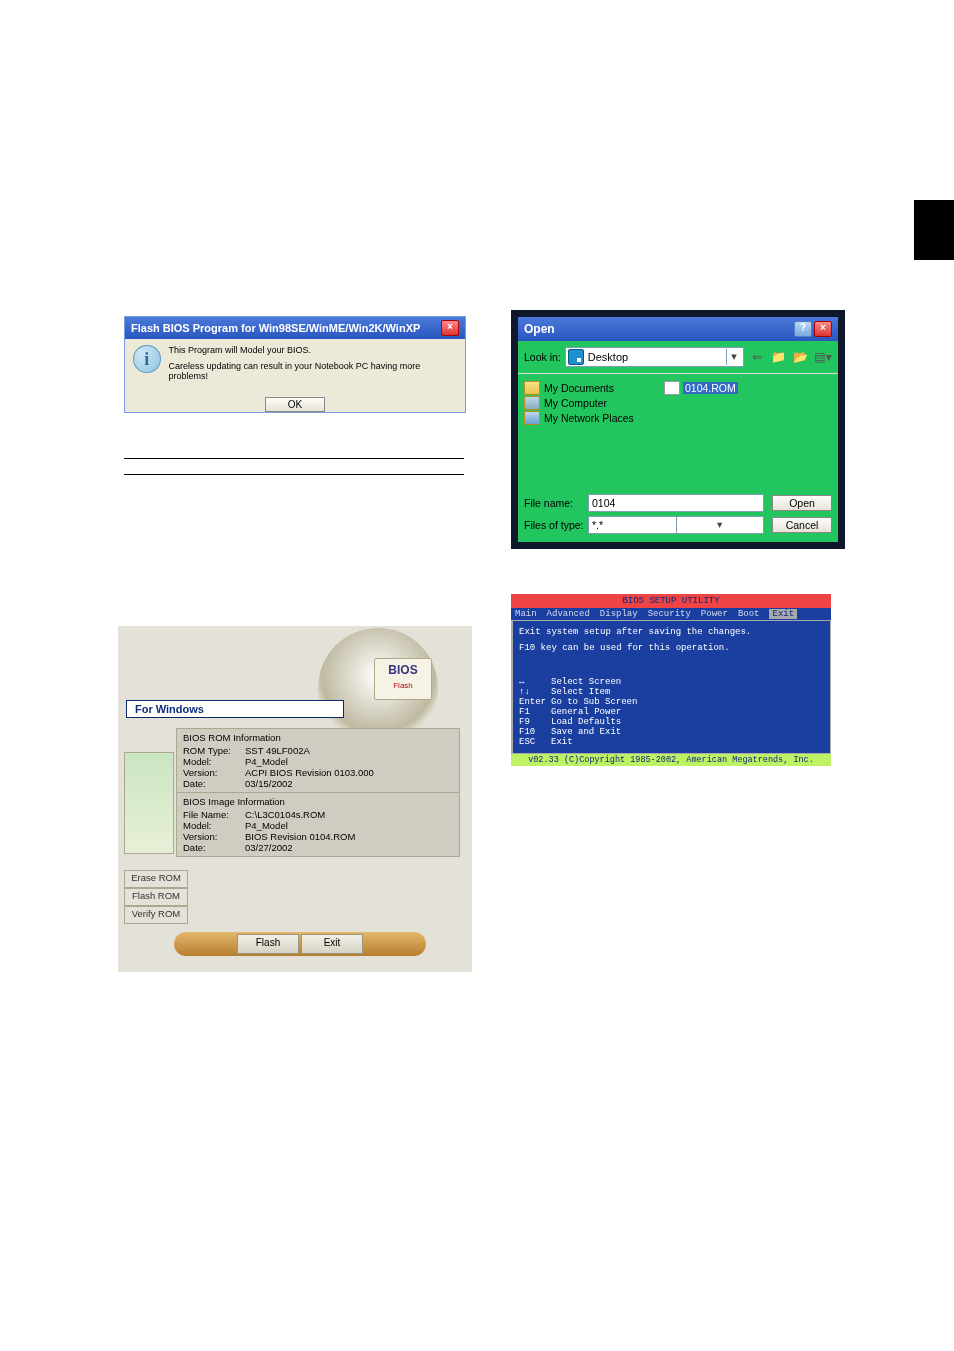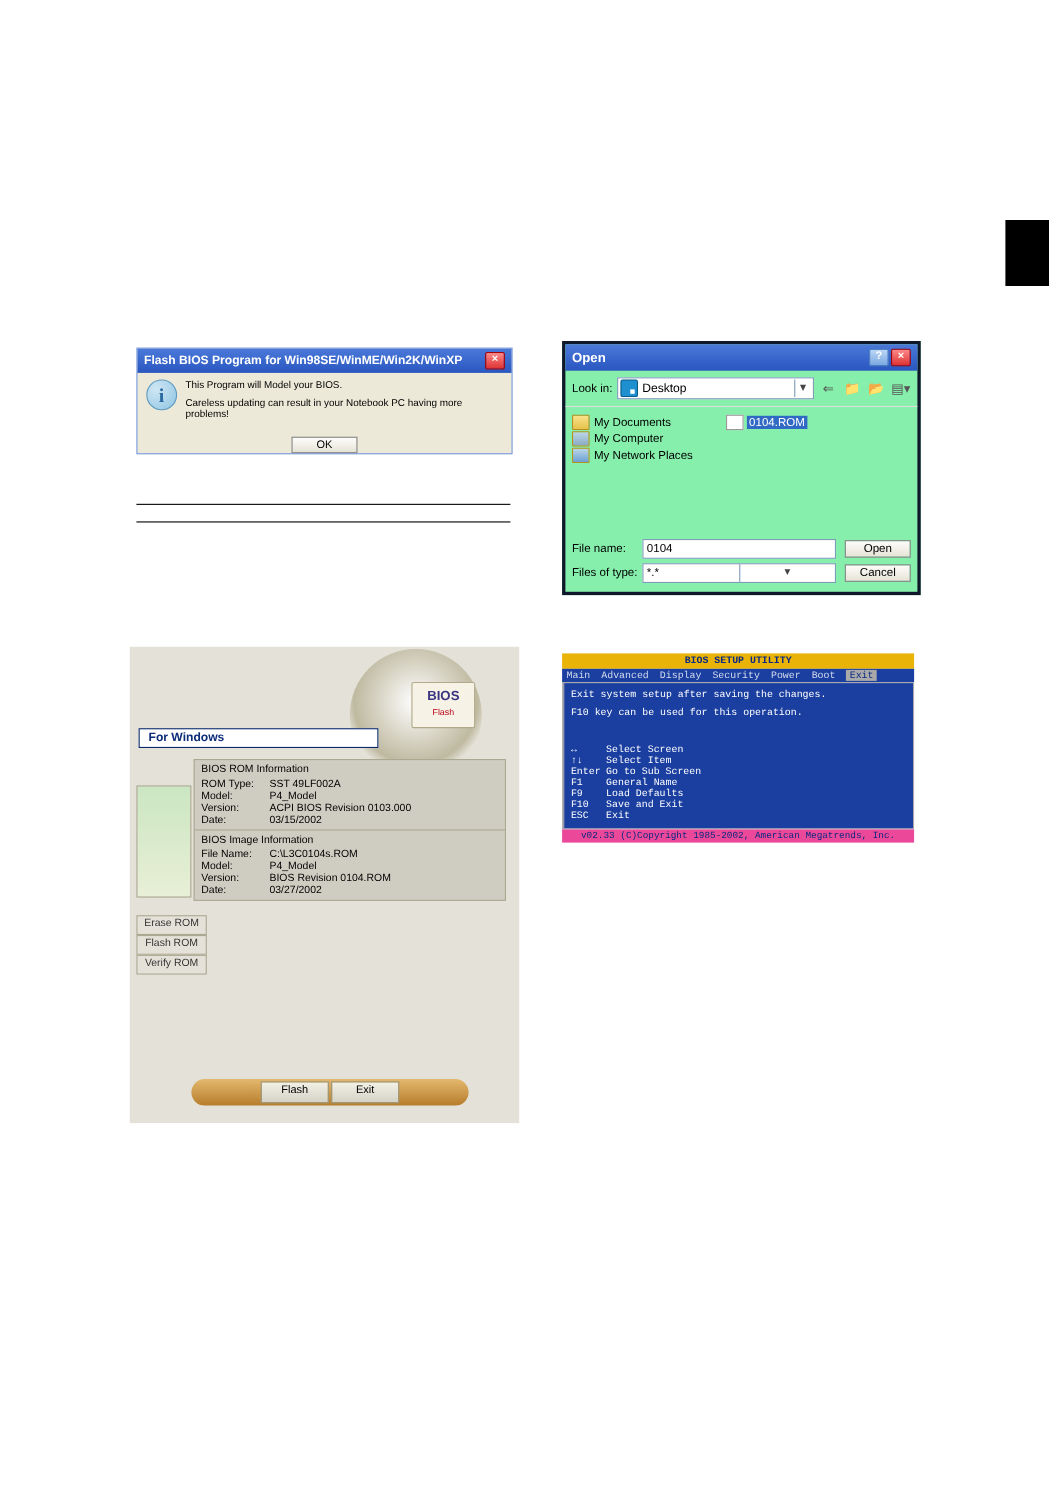--- a/index.html
+++ b/index.html
@@ -15,21 +15,21 @@
 .msgwin{width:340px;border:1px solid #7a9ce5;background:#ece9d8}
 .msgwin .titlebar{background:linear-gradient(#4a79d9,#2a56c0);color:#fff;font-weight:bold;padding:3px 6px;font-size:11px;display:flex;align-items:center}
 .msgwin .titlebar .t{flex:1}
 .msgwin .titlebar .x{width:16px;height:14px;background:linear-gradient(#f88,#d33);border:1px solid #a00;color:#fff;text-align:center;line-height:12px;font-weight:bold;font-size:10px;border-radius:2px}
 .msgwin .body{display:flex;padding:6px 8px}
 .msgwin .icon{width:26px;height:26px;border-radius:50%;background:radial-gradient(circle at 30% 30%,#cfe6f4,#8fc5e2);border:1px solid #5a99c0;color:#2a6aa0;font-weight:bold;font-size:18px;text-align:center;line-height:26px;margin-right:8px;font-family:Georgia,serif}
 .msgwin .txt p{margin:0 0 6px 0;font-size:9px}
 .msgwin .ok{display:block;margin:4px auto 0;width:60px;border:1px solid #888;background:linear-gradient(#fdfdfb,#e6e3d6);font-size:10px;padding:1px 0}
 
 
-.opendlg{width:320px;border:3px solid #0f172a;background:#86efac}
+.opendlg{width:320px;border:7px solid #0f172a;background:#22c55e}
 .opendlg .titlebar{background:linear-gradient(#4a79d9,#2a56c0);color:#fff;font-weight:bold;padding:4px 6px;font-size:12px;display:flex;align-items:center}
 .opendlg .titlebar .t{flex:1}
 .opendlg .titlebar .qm{width:16px;height:14px;background:linear-gradient(#bcd6f5,#7aa9e0);border:1px solid #5080c0;color:#fff;text-align:center;line-height:12px;font-weight:bold;font-size:10px;border-radius:2px;margin-right:2px}
 .opendlg .titlebar .x{width:16px;height:14px;background:linear-gradient(#f88,#d33);border:1px solid #a00;color:#fff;text-align:center;line-height:12px;font-weight:bold;font-size:10px;border-radius:2px}
 .opendlg .toolbar{display:flex;align-items:center;padding:6px;border-bottom:1px solid #ddd}
 .opendlg .toolbar .lbl{margin-right:4px;font-size:10.5px}
 .opendlg .toolbar .combo{flex:1;display:flex;align-items:center;border:1px solid #7f9db9;background:#fff;height:18px;padding:0 2px}
 .opendlg .toolbar .combo .dicon{width:14px;height:14px;background:#1e90cf;border:1px solid #0a5a8a;border-radius:2px;margin-right:4px;position:relative}
 .opendlg .toolbar .combo .dicon:after{content:"";position:absolute;right:2px;bottom:2px;width:4px;height:4px;background:#fff}
 .opendlg .toolbar .combo .dd{width:14px;height:16px;margin-left:auto;border-left:1px solid #7f9db9;text-align:center;line-height:14px;color:#444}
@@ -42,59 +42,59 @@
 .opendlg .bottom{padding:4px 6px 8px 6px}
 .opendlg .bottom .r{display:flex;align-items:center;margin-top:4px}
 .opendlg .bottom .r .l{width:64px;font-size:10.5px}
 .opendlg .bottom .r input{flex:1;border:1px solid #7f9db9;height:16px;font-size:10.5px;padding:0 3px}
 .opendlg .bottom .r .combo2{flex:1;display:flex;border:1px solid #7f9db9;height:16px;background:#fff}
 .opendlg .bottom .r .combo2 span{flex:1;padding:0 3px;font-size:10.5px;line-height:16px}
 .opendlg .bottom .r .combo2 .dd{width:14px;border-left:1px solid #7f9db9;text-align:center;line-height:14px;color:#444}
 .opendlg .bottom .r button{width:60px;margin-left:8px;border:1px solid #888;background:linear-gradient(#fdfdfb,#e6e3d6);font-size:10.5px;padding:1px 0}
 
 
-.flashapp{position:absolute;left:118px;top:588px;width:354px;height:433px;background:#e4e2d8}
+.flashapp{position:absolute;left:118px;top:626px;width:354px;height:346px;background:#e4e2d8}
 .flashapp .shine{position:absolute;right:34px;top:2px;width:120px;height:120px;background:radial-gradient(circle at 50% 40%,#fff,#bfb9a0 60%,transparent 70%);border-radius:50%}
 .flashapp .bioslogo{position:absolute;right:40px;top:32px;width:56px;height:36px;background:#f6f3e6;border:1px solid #b0a98a;text-align:center;font-size:12px;font-weight:bold;color:#3a3580;line-height:14px;padding-top:4px;border-radius:2px}
 .flashapp .bioslogo .sub{font-size:8px;font-weight:normal;color:#b90018}
 .flashapp .forwin{position:absolute;left:8px;top:74px;border:1px solid #0a2a6a;background:#fff;color:#0d2d78;font-weight:bold;font-size:11px;padding:2px 8px;width:200px}
 .flashapp .panel{position:absolute;left:58px;top:100px;right:12px;background:#cfccc1;border:1px solid #aba892}
 .flashapp .panel .sect{border-bottom:1px solid #aba892;padding:3px 6px;font-size:9.5px}
 .flashapp .panel .sect:last-child{border-bottom:none}
 .flashapp .panel .kv{display:flex}
 .flashapp .panel .kv .k{width:62px}
 .flashapp .panel .h{font-size:9.5px;margin-bottom:2px}
 .flashapp .sidebtn{position:absolute;left:6px;width:62px;height:16px;background:#e4e2d8;border:1px solid #aba892;font-size:9.5px;text-align:center;line-height:14px;color:#333}
 .flashapp .imgslot{position:absolute;left:6px;top:126px;width:48px;height:100px;background:linear-gradient(#cbe6c2,#e8efd6);border:1px solid #aba892}
 .flashapp .btnbar{position:absolute;left:56px;right:46px;bottom:16px;height:24px;background:linear-gradient(#e3b86d,#b77d2c);border-radius:12px;display:flex;justify-content:center;align-items:center;gap:2px}
 .flashapp .btnbar .b{width:60px;height:18px;background:linear-gradient(#f3f0e6,#d5d2c6);border:1px solid #9c987e;text-align:center;font-size:10px;line-height:16px}
 .flashapp .msgpane{position:absolute;right:12px;width:120px;font-size:9.5px}
 .flashapp .msgpane .h{color:#000}
 .flashapp .msgpane .m{color:#c8102e}
 
 
 .biosutil{position:absolute;left:511px;top:594px;width:320px;font-family:"Courier New",monospace;font-size:9px}
-.biosutil .top{background:#eab308;color:#0b2a80;text-align:center;font-weight:bold;padding:2px 0}
+.biosutil .top{background:#ef4444;color:#0b2a80;text-align:center;font-weight:normal;padding:2px 0}
 .biosutil .menubar{background:#1a3fa0;color:#d4dbed;display:flex;padding:1px 4px}
 .biosutil .menubar span{margin-right:10px}
 .biosutil .menubar .sel{background:#a9a9a9;color:#0b2a80;padding:0 3px}
 .biosutil .body{display:flex;border:1px solid #a9a9a9}
 .biosutil .left{flex:1.5;background:#1a3fa0;color:#cfe2f6;padding:6px}
 .biosutil .left .hd{color:#9fd2f8}
 .biosutil .left .it{color:#b8b8b8}
 .biosutil .left .itw{color:#fff}
 .biosutil .left .boxed{border:1px solid #fff;color:#fff;display:inline-block;padding:0 2px}
 .biosutil .left .lo{color:#fff}
 .biosutil .right{flex:1;background:#1a3fa0;color:#cfe2f6;padding:6px;border-left:1px solid #a9a9a9}
 .biosutil .right .help{color:#fff}
 .biosutil .right .legend{margin-top:24px}
 .biosutil .right .legend div{display:flex}
 .biosutil .right .legend .k{width:32px;color:#fff}
 .biosutil .right .legend .d{color:#fff}
-.biosutil .foot{background:#ec4899;color:#0b2a80;text-align:center;padding:1px 0;font-size:8.5px}
+.biosutil .foot{background:#bef264;color:#0b2a80;text-align:center;padding:1px 0;font-size:8.5px}
 </style>
 </head>
 <body>
 
 <div class="page">
   <div class="blackbox"></div>
 
   <div class="col-left">
     <div class="msgwin">
       <div class="titlebar">
@@ -265,21 +265,21 @@
           <div>
               <span class="k">↑↓</span>
               <span class="d">Select Item</span>
             </div>
           <div>
               <span class="k">Enter</span>
               <span class="d">Go to Sub Screen</span>
             </div>
           <div>
               <span class="k">F1</span>
-              <span class="d">General Name</span>
+              <span class="d">General Power</span>
             </div>
           <div>
               <span class="k">F9</span>
               <span class="d">Load Defaults</span>
             </div>
           <div>
               <span class="k">F10</span>
               <span class="d">Save and Exit</span>
             </div>
           <div>

